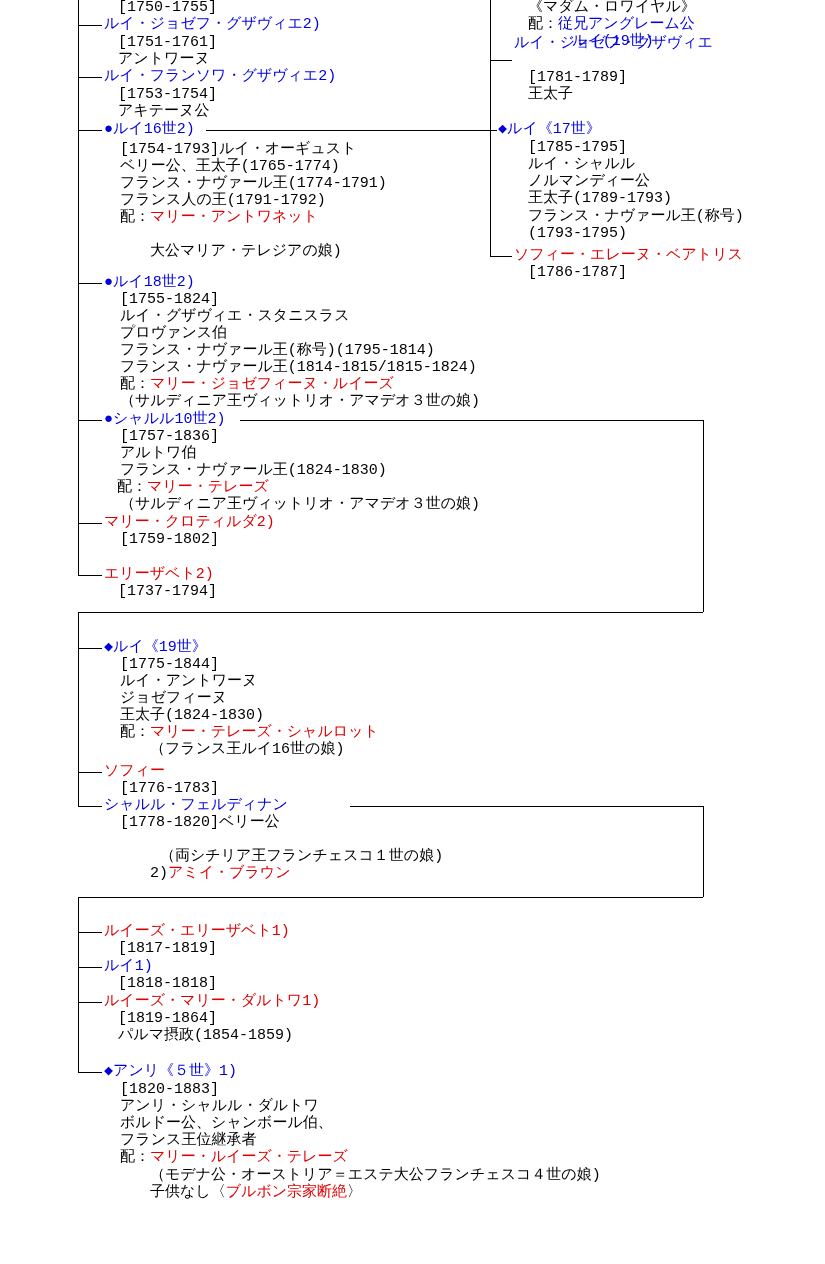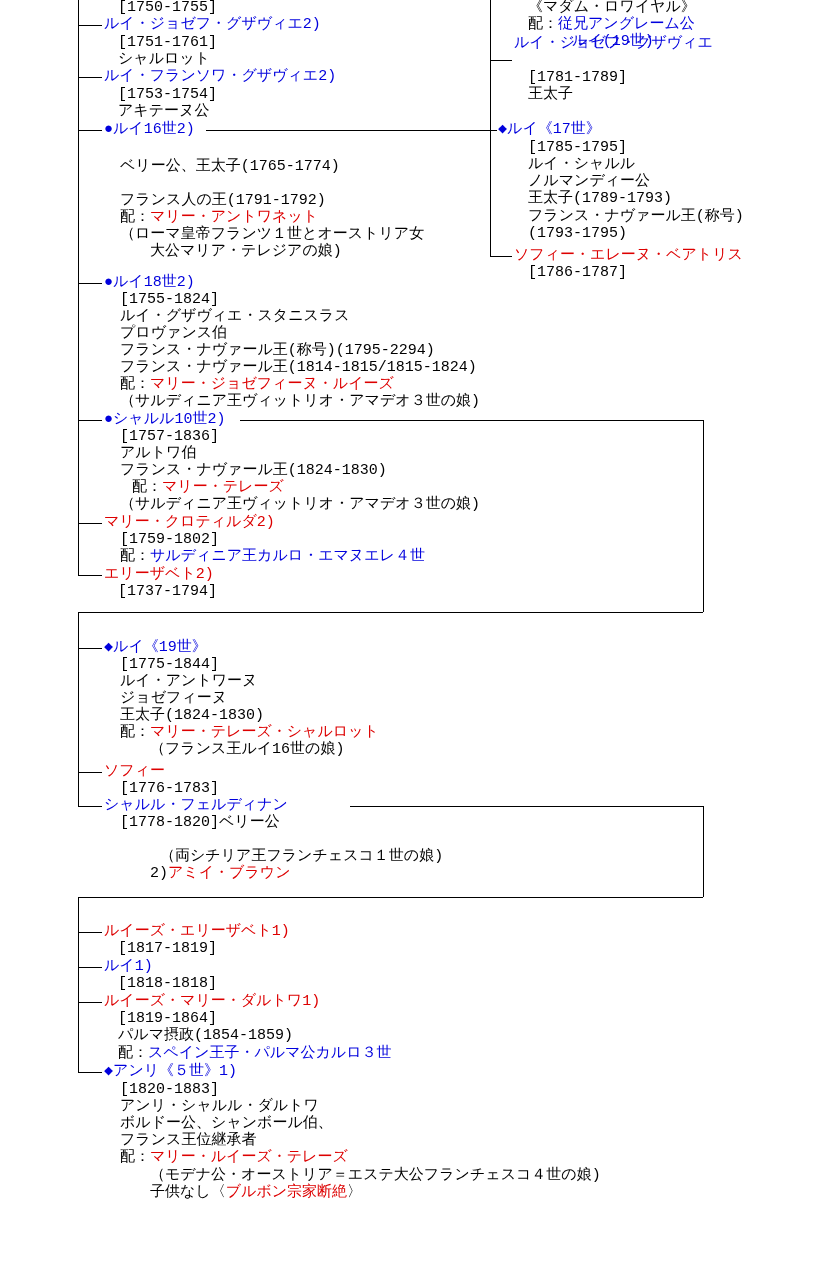--- a/index.html
+++ b/index.html
@@ -30,47 +30,47 @@
   .c-r{color:var(--red);}
   .connector{position:absolute;background:var(--line);}
 </style>
 </head>
 <body>
 
 <div id="stage" style="width: 825px; height: 1264px;">
     <div class="tline" style="left: 118px; top: -1px;"><span class="c-b">[1750-1755]</span></div>
     <div class="tline" style="left: 104px; top: 16px;"><span class="c-u">ルイ・ジョゼフ・グザヴィエ2)</span></div>
     <div class="tline" style="left: 118px; top: 34px;"><span class="c-b">[1751-1761]</span></div>
-    <div class="tline" style="left: 118px; top: 51px;"><span class="c-b">シャルロット</span></div>
+    <div class="tline" style="left: 118px; top: 51px;"><span class="c-b">アントワーヌ</span></div>
     <div class="tline" style="left: 104px; top: 68px;"><span class="c-u">ルイ・フランソワ・グザヴィエ2)</span></div>
     <div class="tline" style="left: 118px; top: 86px;"><span class="c-b">[1753-1754]</span></div>
     <div class="tline" style="left: 118px; top: 103px;"><span class="c-b">アキテーヌ公</span></div>
     <div class="tline" style="left: 104px; top: 121px;"><span class="c-u">●</span><span class="c-u">ルイ16世2)</span></div>
+    <div class="tline" style="left: 120px; top: 141px;"><span class="c-b">[1754-1793]ルイ・オーギュスト</span></div>
     <div class="tline" style="left: 120px; top: 158px;"><span class="c-b">ベリー公、王太子(1765-1774)</span></div>
+    <div class="tline" style="left: 120px; top: 175px;"><span class="c-b">フランス・ナヴァール王(1774-1791)</span></div>
     <div class="tline" style="left: 120px; top: 192px;"><span class="c-b">フランス人の王(1791-1792)</span></div>
     <div class="tline" style="left: 120px; top: 209px;"><span class="c-b">配：</span><span class="c-r">マリー・アントワネット</span></div>
-    <div class="tline" style="left: 120px; top: 226px;"><span class="c-b">（ローマ皇帝フランツ１世とオーストリア女</span></div>
     <div class="tline" style="left: 150px; top: 243px;"><span class="c-b">大公マリア・テレジアの娘)</span></div>
     <div class="tline" style="left: 104px; top: 274px;"><span class="c-u">●</span><span class="c-u">ルイ18世2)</span></div>
     <div class="tline" style="left: 120px; top: 291px; text-align: center;"><span class="c-b">[1755-1824]</span></div>
     <div class="tline" style="left: 120px; top: 308px;"><span class="c-b">ルイ・グザヴィエ・スタニスラス</span></div>
     <div class="tline" style="left: 120px; top: 325px;"><span class="c-b">プロヴァンス伯</span></div>
-    <div class="tline" style="left: 120px; top: 342px;"><span class="c-b">フランス・ナヴァール王(称号)(1795-2294)</span></div>
+    <div class="tline" style="left: 120px; top: 342px;"><span class="c-b">フランス・ナヴァール王(称号)(1795-1814)</span></div>
     <div class="tline" style="left: 120px; top: 359px;"><span class="c-b">フランス・ナヴァール王(1814-1815/1815-1824)</span></div>
     <div class="tline" style="left: 120px; top: 376px;"><span class="c-b">配：</span><span class="c-r">マリー・ジョゼフィーヌ・ルイーズ</span></div>
     <div class="tline" style="left: 120px; top: 393px;"><span class="c-b">（サルディニア王ヴィットリオ・アマデオ３世の娘)</span></div>
     <div class="tline" style="left: 104px; top: 411px;"><span class="c-u">●</span><span class="c-u">シャルル10世2)</span></div>
     <div class="tline" style="left: 120px; top: 428px;"><span class="c-b">[1757-1836]</span></div>
     <div class="tline" style="left: 120px; top: 445px;"><span class="c-b">アルトワ伯</span></div>
     <div class="tline" style="left: 120px; top: 462px;"><span class="c-b">フランス・ナヴァール王(1824-1830)</span></div>
-    <div class="tline" style="left: 132px; top: 479px;"><span class="c-b">配：</span><span class="c-r">マリー・テレーズ</span></div>
+    <div class="tline" style="left: 117px; top: 479px;"><span class="c-b">配：</span><span class="c-r">マリー・テレーズ</span></div>
     <div class="tline" style="left: 120px; top: 496px;"><span class="c-b">（サルディニア王ヴィットリオ・アマデオ３世の娘)</span></div>
     <div class="tline" style="left: 104px; top: 514px;"><span class="c-r">マリー・クロティルダ2)</span></div>
     <div class="tline" style="left: 120px; top: 531px;"><span class="c-b">[1759-1802]</span></div>
-    <div class="tline" style="left: 120px; top: 548px;"><span class="c-b">配：</span><span class="c-u">サルディニア王カルロ・エマヌエレ４世</span></div>
     <div class="tline" style="left: 104px; top: 566px;"><span class="c-r">エリーザベト2)</span></div>
     <div class="tline" style="left: 118px; top: 583px;"><span class="c-b">[1737-1794]</span></div>
     <div class="tline" style="left: 104px; top: 639px;"><span class="c-u">◆</span><span class="c-u">ルイ《19世》</span></div>
     <div class="tline" style="left: 120px; top: 656px;"><span class="c-b">[1775-1844]</span></div>
     <div class="tline" style="left: 120px; top: 673px;"><span class="c-b">ルイ・アントワーヌ</span></div>
     <div class="tline" style="left: 120px; top: 690px;"><span class="c-b">ジョゼフィーヌ</span></div>
     <div class="tline" style="left: 120px; top: 707px;"><span class="c-b">王太子(1824-1830)</span></div>
     <div class="tline" style="left: 120px; top: 724px;"><span class="c-b">配：</span><span class="c-r">マリー・テレーズ・シャルロット</span></div>
     <div class="tline" style="left: 150px; top: 741px;"><span class="c-b">（フランス王ルイ16世の娘)</span></div>
     <div class="tline" style="left: 104px; top: 763px;"><span class="c-r">ソフィー</span></div>
@@ -79,21 +79,20 @@
     <div class="tline" style="left: 120px; top: 814px;"><span class="c-b">[1778-1820]ベリー公</span></div>
     <div class="tline" style="left: 160px; top: 848px;"><span class="c-b">（両シチリア王フランチェスコ１世の娘)</span></div>
     <div class="tline" style="left: 150px; top: 865px;"><span class="c-b">2)</span><span class="c-r">アミイ・ブラウン</span></div>
     <div class="tline" style="left: 104px; top: 923px;"><span class="c-r">ルイーズ・エリーザベト1)</span></div>
     <div class="tline" style="left: 118px; top: 940px;"><span class="c-b">[1817-1819]</span></div>
     <div class="tline" style="left: 104px; top: 958px;"><span class="c-u">ルイ1)</span></div>
     <div class="tline" style="left: 118px; top: 975px;"><span class="c-b">[1818-1818]</span></div>
     <div class="tline" style="left: 104px; top: 993px;"><span class="c-r">ルイーズ・マリー・ダルトワ1)</span></div>
     <div class="tline" style="left: 118px; top: 1010px;"><span class="c-b">[1819-1864]</span></div>
     <div class="tline" style="left: 118px; top: 1027px;"><span class="c-b">パルマ摂政(1854-1859)</span></div>
-    <div class="tline" style="left: 118px; top: 1045px;"><span class="c-b">配：</span><span class="c-u">スペイン王子・パルマ公カルロ３世</span></div>
     <div class="tline" style="left: 104px; top: 1063px;"><span class="c-u">◆</span><span class="c-u">アンリ《５世》1)</span></div>
     <div class="tline" style="left: 120px; top: 1081px;"><span class="c-b">[1820-1883]</span></div>
     <div class="tline" style="left: 120px; top: 1098px;"><span class="c-b">アンリ・シャルル・ダルトワ</span></div>
     <div class="tline" style="left: 120px; top: 1115px;"><span class="c-b">ボルドー公、シャンボール伯、</span></div>
     <div class="tline" style="left: 120px; top: 1132px;"><span class="c-b">フランス王位継承者</span></div>
     <div class="tline" style="left: 120px; top: 1149px;"><span class="c-b">配：</span><span class="c-r">マリー・ルイーズ・テレーズ</span></div>
     <div class="tline" style="left: 150px; top: 1167px;"><span class="c-b">（モデナ公・オーストリア＝エステ大公フランチェスコ４世の娘)</span></div>
     <div class="tline" style="left: 150px; top: 1184px;"><span class="c-b">子供なし</span><span class="c-b">〈</span><span class="c-r">ブルボン宗家断絶</span><span class="c-b">〉</span></div>
     <div class="tline" style="left: 528px; top: -1px;"><span class="c-b">《マダム・ロワイヤル》</span></div>
     <div class="tline" style="left: 528px; top: 16px;"><span class="c-b">配：</span><span class="c-u">従兄アングレーム公</span></div>

